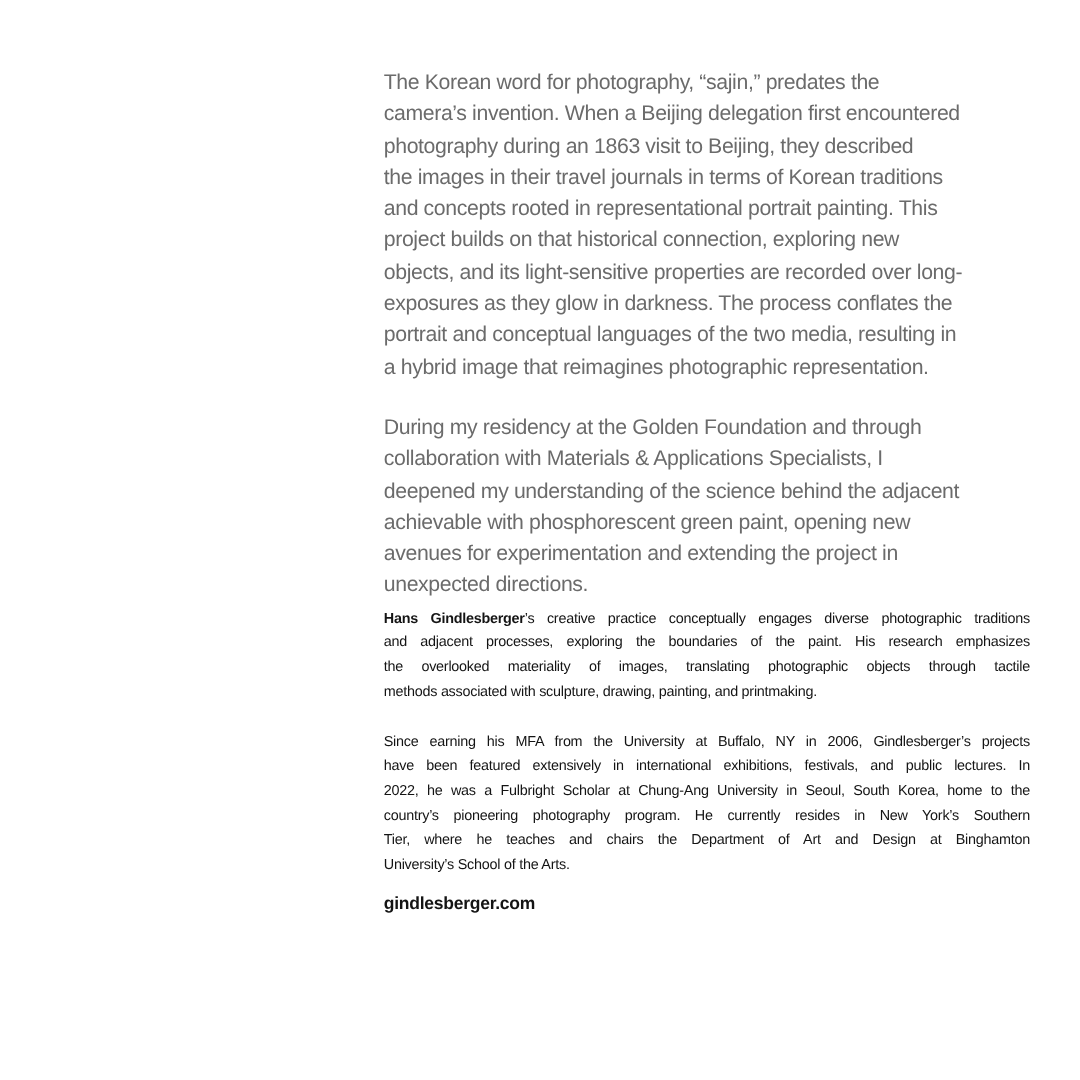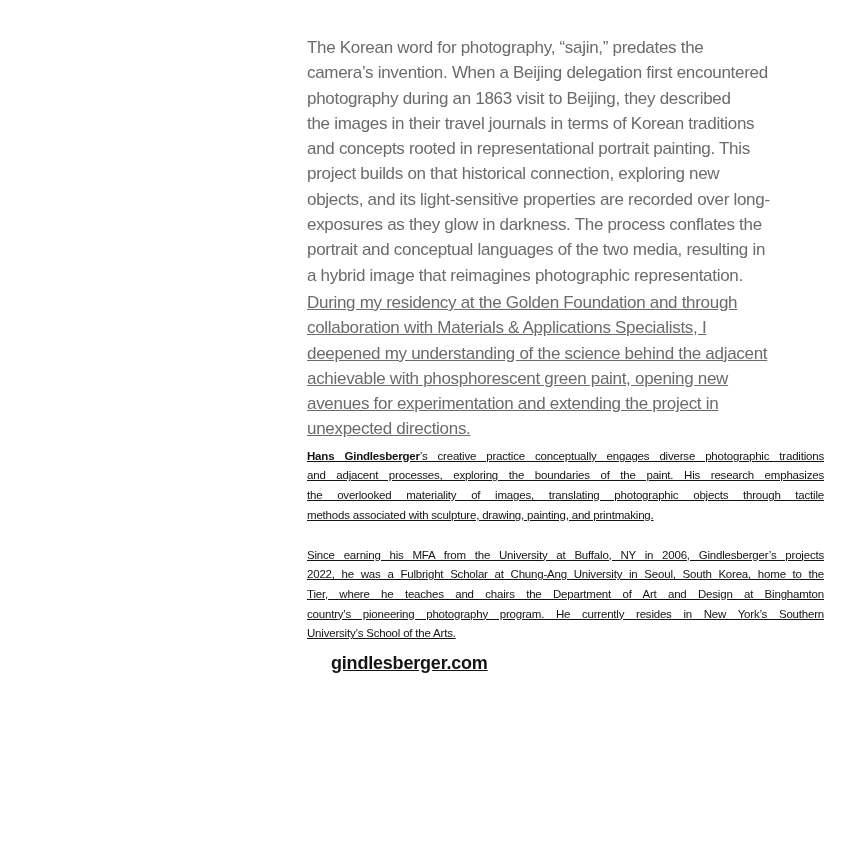--- a/index.html
+++ b/index.html
@@ -10,54 +10,52 @@
   .canvas {
     position: relative;
     width: 864px;
     height: 864px;
     background: var(--background, #ffffff);
     overflow: hidden;
   }
   .content {
     position: absolute;
     left: 307px;
-    top: 35px;
+    top: 53px;
     width: 517px;
   }
   .statement {
     font-size: 17px;
     line-height: 25.3px;
     letter-spacing: -0.3px;
     color: var(--statement_text, #6b6b6b);
   }
   .statement .line { white-space: nowrap; text-align: left; }
-  .para-gap { margin-top: 2px; text-decoration: underline; }
+  .para-gap { margin-top: 23px; }
   .bio {
     margin-top: 5px;
     font-size: 11.5px;
     line-height: 19.7px;
     letter-spacing: -0.2px;
     color: var(--bio_text, #141414);
-    text-decoration: underline;
   }
   .bio .line {
     text-align: justify;
     text-align-last: justify;
   }
   .bio .line.line-last { text-align-last: left; }
   .bio-para-2 { margin-top: 20px; }
   .b { font-weight: bold; }
   .website {
     margin-top: 10px;
     font-weight: bold;
-    font-size: 18px;
+    font-size: 14px;
     line-height: 19.7px;
     letter-spacing: -0.2px;
     color: var(--bio_text, #141414);
-    margin-left: 24px;
   }
 </style>
 </head>
 <body>
 
 <div class="canvas">
   <div class="content">
 
     <div class="statement">
       <div class="para">
@@ -87,23 +85,24 @@
         <div class="line"><span class="b">Hans Gindlesberger</span><span>’s creative practice conceptually engages diverse photographic traditions</span></div>
         <div>
             <div class="line">and adjacent processes, exploring the boundaries of the paint. His research emphasizes</div>
             <div class="line">the overlooked materiality of images, translating photographic objects through tactile</div>
             <div class="line line-last">methods associated with sculpture, drawing, painting, and printmaking.</div>
           </div>
       </div>
 
       <div class="bio-para bio-para-2">
           <div class="line">Since earning his MFA from the University at Buffalo, NY in 2006, Gindlesberger’s projects</div>
+          <div class="line">have been featured extensively in international exhibitions, festivals, and public lectures. In</div>
           <div class="line">2022, he was a Fulbright Scholar at Chung-Ang University in Seoul, South Korea, home to the</div>
+          <div class="line">country’s pioneering photography program. He currently resides in New York’s Southern</div>
           <div class="line">Tier, where he teaches and chairs the Department of Art and Design at Binghamton</div>
-          <div class="line">country’s pioneering photography program. He currently resides in New York’s Southern</div>
           <div class="line line-last">University’s School of the Arts.</div>
         </div>
 
       <div class="website">gindlesberger.com</div>
     </div>
 
   </div>
 </div>
 
 </body></html>

